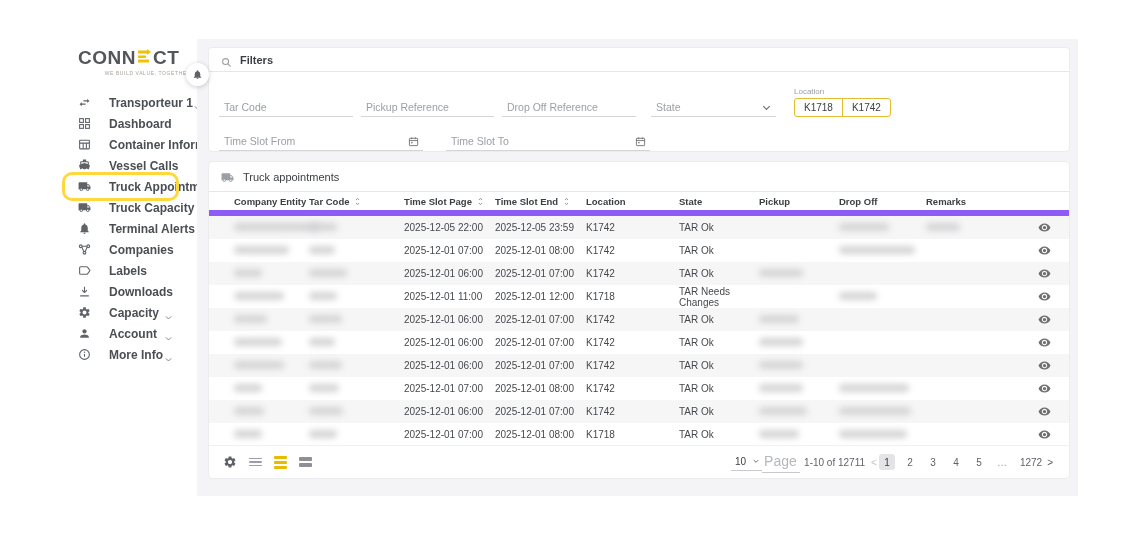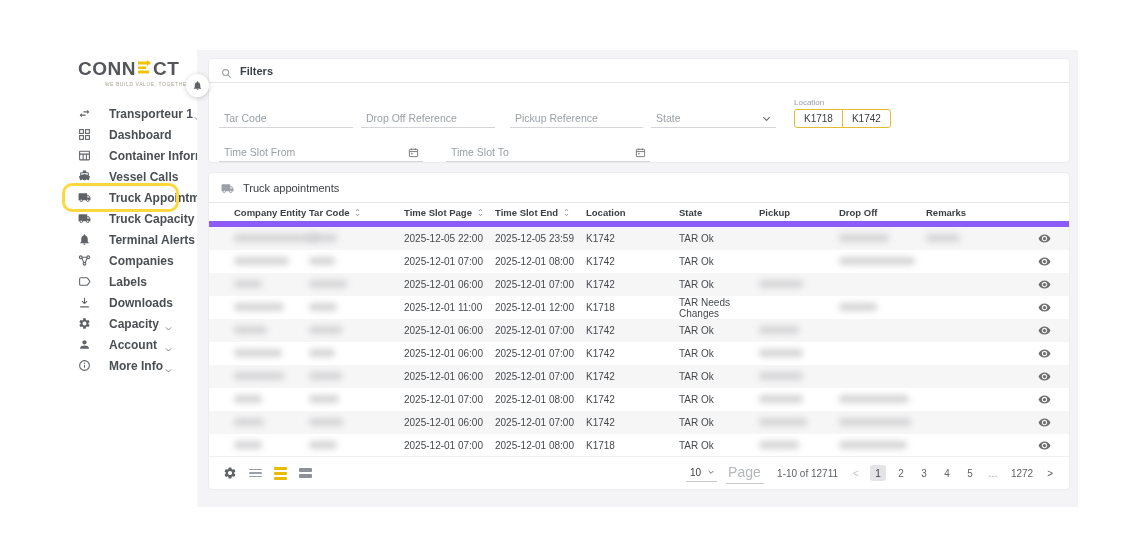--- a/index.html
+++ b/index.html
@@ -2,21 +2,21 @@
 <html><head>
 <meta charset="utf-8">
 <style>
   :root{
     --gold:#d1ac00; --hl:#ffd83d; --chip:#e3bd30;
     --txt:#45494d; --label:#9aa0a6; --icon:#5f6368;
     --line:#e6e6e8; --underline:#d5d5d8; --maingray:#f4f4f6; --stripe:#f6f6f7;
   }
   *{box-sizing:border-box;margin:0;padding:0;}
   body{width:1145px;height:550px;background:#fff;font-family:"Liberation Sans",sans-serif;color:var(--txt);overflow:hidden;}
-  .stage{position:absolute;left:63px;top:50px;width:1015px;height:457px;display:flex;}
+  .stage{position:absolute;left:63px;top:39px;width:1015px;height:457px;display:flex;}
   
   .sidebar{width:134px;background:#fff;flex:0 0 134px;position:relative;}
   .logo{padding:8px 0 2px 15px;}
   .logo-row{display:flex;align-items:center;font-weight:bold;font-size:19px;letter-spacing:.5px;color:#54565a;}
   .logo-e{display:inline-block;margin:0 1px;}
   .tagline{font-size:5px;letter-spacing:.6px;color:#a8a398;text-align:right;padding-right:4px;margin-top:1px;}
   .nav{margin-top:14px;}
   .side-item{display:flex;align-items:center;height:21px;margin:0 22px 0 3px;padding:0 2px 0 12px;cursor:pointer;border-radius:6px;}
   .side-item .ic{width:13px;height:13px;flex:0 0 13px;color:var(--icon);display:flex;align-items:center;}
   .side-item .ic svg{width:13px;height:13px;}
@@ -76,21 +76,21 @@
   .tfoot{position:absolute;left:0;right:0;bottom:0;height:33px;border-top:1px solid #f0f0f0;
          display:flex;align-items:center;padding:0 14px;}
   .tools{display:flex;align-items:center;gap:12px;flex:1;}
   .tools .gear{width:14px;height:14px;color:#5f6368;cursor:pointer;}
   .tools .gear svg{width:14px;height:14px;display:block;}
   .dens{display:flex;flex-direction:column;gap:2px;cursor:pointer;}
   .dens i{display:block;width:13px;border-radius:1px;}
   .dens-1 i{height:1.5px;background:#9aa0a6;}
   .dens-2 i{height:3px;background:#e8bb00;}
   .dens-3 i{height:4px;background:#8d9196;}
-  .pager{display:flex;align-items:center;font-size:10px;color:#5f6368;gap:9px;}
+  .pager{display:flex;align-items:center;font-size:10px;color:#5f6368;}
   .psize{display:flex;align-items:center;border-bottom:1px solid #c9c9cc;padding:2px 2px 3px 4px;gap:6px;cursor:pointer;color:#3c4043;}
   .psize .chev{width:8px;height:8px;color:#6f7377;}
   .psize .chev svg{width:8px;height:8px;display:block;}
   .pinput{width:38px;border:none;border-bottom:1px solid #c9c9cc;font-size:14px;color:#3c4043;padding:2px 2px 3px;outline:none;background:transparent;font-family:"Liberation Sans",sans-serif;}
   .pinput::placeholder{color:#b4b8bc;}
   .range{margin:0 4px;white-space:nowrap;}
   .parrow{color:#c0c3c6;font-size:10px;cursor:pointer;padding:0 2px;}
   .parrow.next{color:#55595e;}
   .pnum{min-width:16px;height:16px;display:flex;align-items:center;justify-content:center;border-radius:3px;cursor:pointer;padding:0 3px;}
   .pnum.active{background:#e4e4e6;color:#3c4043;}
@@ -264,25 +264,25 @@
               <circle cx="10" cy="10" r="6.5"></circle>
               <path d="M15.5 15.5L21 21"></path>
             </svg>
         </span>
         <span class="f-title">Filters</span>
       </div>
       <div class="f-row f-row1" id="filter-row-1">
           <div class="field" style="width: 134px; margin-right: 8px;">
             <span class="flab">Tar Code</span>
           </div>
+          <div class="field" style="width: 133px; margin-right: 8px;">
+            <span class="flab">Pickup Reference</span>
+          </div>
           <div class="field" style="width: 134px; margin-right: 15px;">
             <span class="flab">Drop Off Reference</span>
-          </div>
-          <div class="field" style="width: 133px; margin-right: 8px;">
-            <span class="flab">Pickup Reference</span>
           </div>
           <div class="field" style="width: 125px; margin-right: 8px;">
             <span class="flab">State</span>
             <span class="ic">
               <svg viewBox="0 0 24 24" fill="none" stroke="currentColor" stroke-width="2.6">
                 <path d="M5 9l7 7 7-7"></path>
               </svg>
             </span>
           </div>
           <div class="loc-group">

